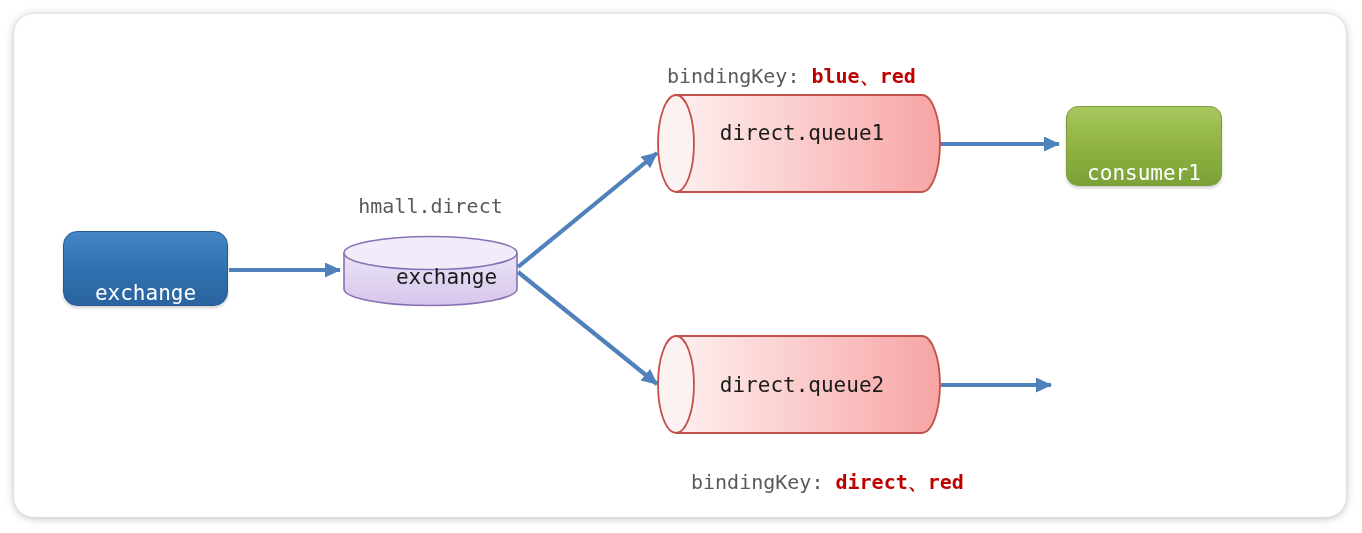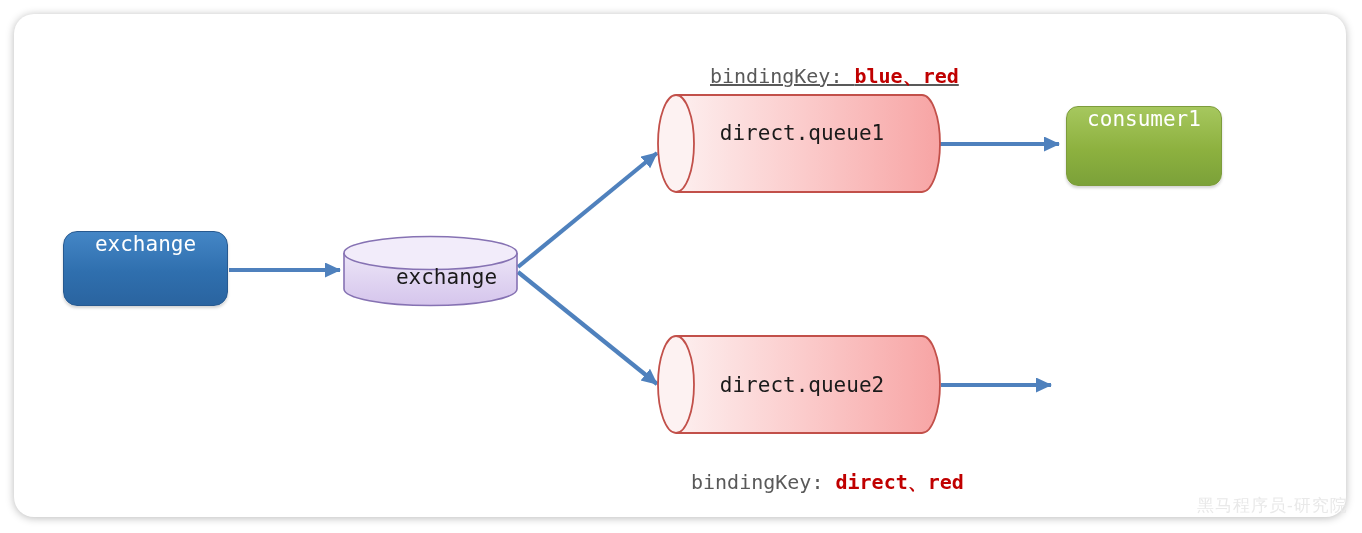--- a/index.html
+++ b/index.html
@@ -20,21 +20,21 @@
     box-shadow: 0 1px 8px rgba(0,0,0,0.28);
   }
   svg.layer {
     position: absolute;
     left: 0; top: 0;
     width: 1362px; height: 533px;
   }
   .node {
     position: absolute;
     display: flex;
-    align-items: flex-start;
+    align-items: flex-end;
     justify-content: center;
     color: #ffffff;
     font-size: 21px;
     font-family: "DejaVu Sans Mono", monospace;
   }
   .node.publisher {
     left: 63px; top: 231px; width: 163px; height: 73px;
     background: linear-gradient(180deg, #4486c6 0%, #2f6fae 55%, #2a64a0 100%);
     border: 1px solid #27598f;
     border-radius: 14px;
@@ -65,21 +65,21 @@
     text-align: center;
     color: #595959;
     font-size: 20px;
   }
   .binding {
     position: absolute;
     white-space: nowrap;
     color: #595959;
     font-size: 20px;
   }
-  .binding-top    { left: 710px; top: 63px; text-decoration: underline; }
+  .binding-top    { left: 667px; top: 63px; }
   .binding-bottom { left: 691px; top: 469px; }
   .binding .keys {
     color: #c00000;
     font-weight: bold;
   }
   .watermark {
     position: absolute;
     left: 1197px; top: 494px;
     color: #e9e9e9;
     font-family: "DejaVu Serif", serif;
@@ -135,26 +135,26 @@
 
   <div class="node publisher">
     <span>exchange</span>
   </div>
 
   <div class="node consumer consumer1">
     <span>consumer1</span>
   </div>
 
 
+  <div class="exchange-name">hmall.direct</div>
 
   <div class="shape-label exchange-label">exchange</div>
 
   <div class="shape-label queue1-label">direct.queue1</div>
 
   <div class="shape-label queue2-label">direct.queue2</div>
 
   <div class="binding binding-top"><span>bindingKey: </span><span class="keys">blue、red</span></div>
 
   <div class="binding binding-bottom"><span>bindingKey: </span><span class="keys">direct、red</span></div>
 
-  <div class="watermark">黑马程序员-研究院</div>
 
 </div>
 
 </body></html>

